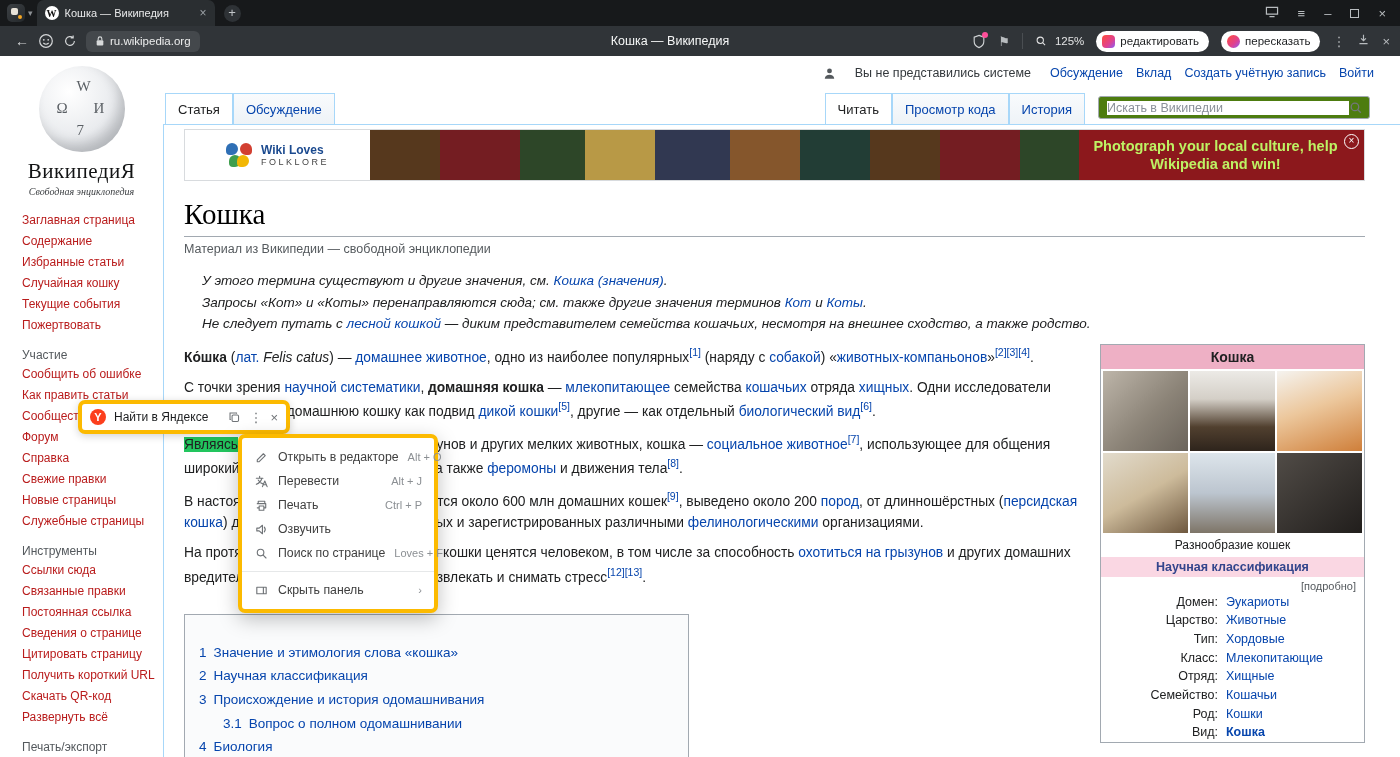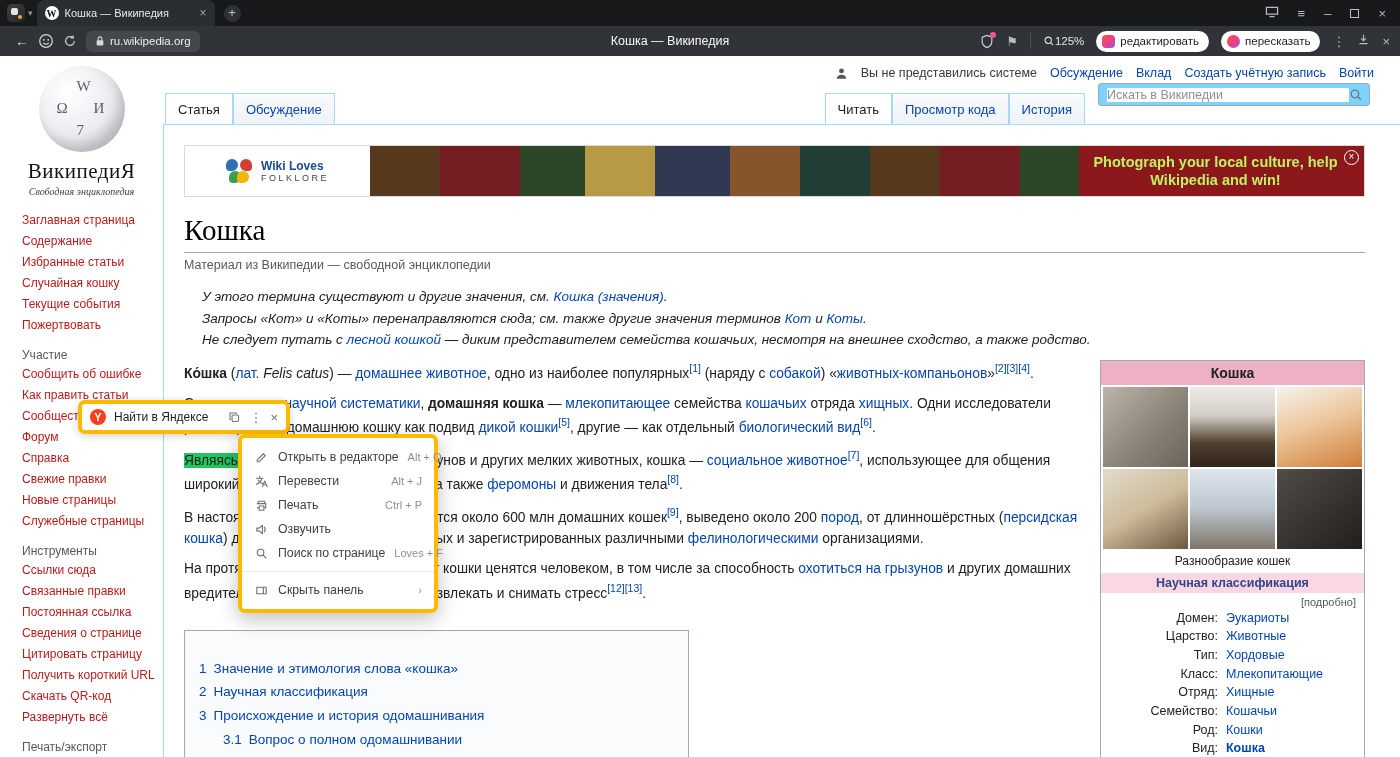--- a/index.html
+++ b/index.html
@@ -18,50 +18,50 @@
   .newtab{width:17px;height:17px;border-radius:50%;background:#2e3236;color:#c2c6c9;font-size:13px;line-height:16px;text-align:center;margin-left:9px}
   .tabbar-right{margin-left:auto;display:flex;align-items:center;gap:19px;padding-right:14px}
   .tb-glyph{font-size:13px;color:#b8bcbf}
   .max-box{width:9px;height:9px;border:1.5px solid #b8bcbf;display:inline-block}
   .toolbar{height:30px;background:#303438;display:flex;align-items:center;color:#e7e8e9;position:relative;padding:0 10px}
   .nav-ic{width:24px;display:flex;justify-content:center;font-size:14px;color:#d4d6d8;flex:0 0 auto}
   .addr{background:#44484c;border-radius:6px;height:21px;display:flex;align-items:center;gap:5px;padding:0 9px;font-size:11.5px;color:#eceded;margin-left:4px;flex:0 0 auto}
   .tb-title{position:absolute;left:300px;right:360px;text-align:center;font-size:12.5px;color:#f6f7f7;pointer-events:none}
   .toolbar-right{margin-left:auto;display:flex;align-items:center;gap:12px}
   .tool-sep{width:1px;height:16px;background:#4a4e52}
-  .zoom{display:flex;align-items:center;gap:0;font-size:11.5px;color:#e3e4e5}
+  .zoom{display:flex;align-items:center;gap:8px;font-size:11.5px;color:#e3e4e5}
   .pill{background:#fff;color:#1b1d1f;border-radius:12px;height:21px;display:flex;align-items:center;gap:5px;padding:0 10px 0 6px;font-size:11.5px}
   .pill-ic{width:13px;height:13px;border-radius:4px;background:linear-gradient(135deg,#ff4d3a,#e0418f 60%,#8b5cf6)}
   .pill-ic.round{border-radius:50%}
   .shield-wrap{position:relative;display:flex}
   .pinkdot{position:absolute;right:-2px;top:-2px;width:6px;height:6px;border-radius:50%;background:#ff4f9a}
   
   .wiki{display:flex;height:701px;background:#fff;position:relative}
   .wiki-left{flex:0 0 163px;padding-top:2px}
   .logo-area{text-align:center;padding-top:8px}
   .globe{width:86px;height:86px;border-radius:50%;margin:0 auto;background:radial-gradient(circle at 35% 30%,#ffffff,#e9ebee 55%,#c6cad0 90%);box-shadow:inset -6px -8px 12px rgba(0,0,0,.14);position:relative;color:#5a5f64;font-family:"Liberation Serif",serif}
   .globe span{position:absolute;font-size:15px}
   .g1{left:38px;top:12px}.g2{left:18px;top:34px;font-size:18px}.g3{left:55px;top:34px}.g4{left:38px;top:56px;font-size:13px}
   .wordmark{font-family:"Liberation Serif",serif;font-size:21px;color:#121314;margin-top:7px;letter-spacing:.5px}
   .tagline{font-family:"Liberation Serif",serif;font-size:10px;color:#3a3d40;margin-top:2px;font-style:italic}
   .nav{padding:16px 6px 0 22px;font-size:12px}
   .nav-header{color:#54595d;margin:15px 0 5px;font-size:12px}
   .nav-link{display:block;color:#b91c1c;text-decoration:none;margin:0 0 6px;line-height:1.25;cursor:pointer}
   .wiki-right{flex:1;position:relative;display:flex;flex-direction:column}
-  .personal{display:flex;justify-content:flex-end;align-items:center;gap:13px;font-size:12.5px;color:#33383c;padding:10px 26px 0 0}
+  .personal{display:flex;justify-content:flex-end;align-items:center;gap:19px;font-size:12.5px;color:#33383c;padding:10px 26px 0 0}
   .personal .plink{color:#0645ad;text-decoration:none;cursor:pointer}
   .tabsrow{display:flex;align-items:flex-end;margin-top:11px;position:relative;height:33px}
   .ptab{font-size:13px;padding:8px 12px 7px;border:1px solid #a7d7f9;border-bottom:none;background:linear-gradient(#f9fbfd,#eef3f7);color:#0645ad;cursor:pointer;white-space:nowrap}
   .ptab.active{background:#fff;color:#202122}
   .tabs-left{display:flex;margin-left:2px}
   .tabs-right{display:flex;position:absolute;right:315px;bottom:0}
-  .searchbox{position:absolute;right:30px;bottom:18px;width:272px;height:23px;border:1px solid #a2a9b1;border-radius:3px;background:#7dd3fc;display:flex;align-items:center;padding:0 6px 0 8px}
+  .searchbox{position:absolute;right:30px;bottom:5px;width:272px;height:23px;border:1px solid #a2a9b1;border-radius:3px;background:#4d7c0f;display:flex;align-items:center;padding:0 6px 0 8px}
   .searchbox input{border:none;outline:none;flex:1;font-size:12.5px;color:#333;font-family:"Liberation Sans",sans-serif}
   .searchbox input::placeholder{color:#8a9099}
-  .content{border-top:1px solid #a7d7f9;border-left:1px solid #a7d7f9;background:#fff;flex:1;padding:20px 35px 0 20px;overflow:hidden}
+  .content{border-top:1px solid #a7d7f9;border-left:1px solid #a7d7f9;background:#fff;flex:1;padding:4px 35px 0 20px;overflow:hidden}
   
   .banner{height:52px;display:flex;position:relative;border:1px solid #d8dbde}
   .banner-left{flex:0 0 185px;background:#fff;display:flex;align-items:center;justify-content:center;gap:9px}
   .wlf-logo{position:relative;width:26px;height:24px}
   .wlf-logo .dot{position:absolute;width:12px;height:12px;border-radius:50% 50% 50% 4px}
   .d1{left:0;top:0;background:#2f6fb5}.d2{right:0;top:0;background:#d23f31;transform:scaleX(-1)}
   .d3{left:3px;bottom:0;background:#3f9e4d}.d4{right:3px;bottom:0;background:#f2b705}
   .wlf-1{color:#1b4a8f;font-size:12px;font-weight:bold}
   .wlf-2{color:#444;font-size:9px;letter-spacing:2.5px}
   .banner-photos{flex:1;background:repeating-linear-gradient(90deg,#5a3b1e 0 70px,#7a1f24 70px 150px,#2f4a2a 150px 215px,#c2a14a 215px 285px,#343b55 285px 360px,#8c5a2e 360px 430px,#244038 430px 500px);filter:brightness(.95)}

